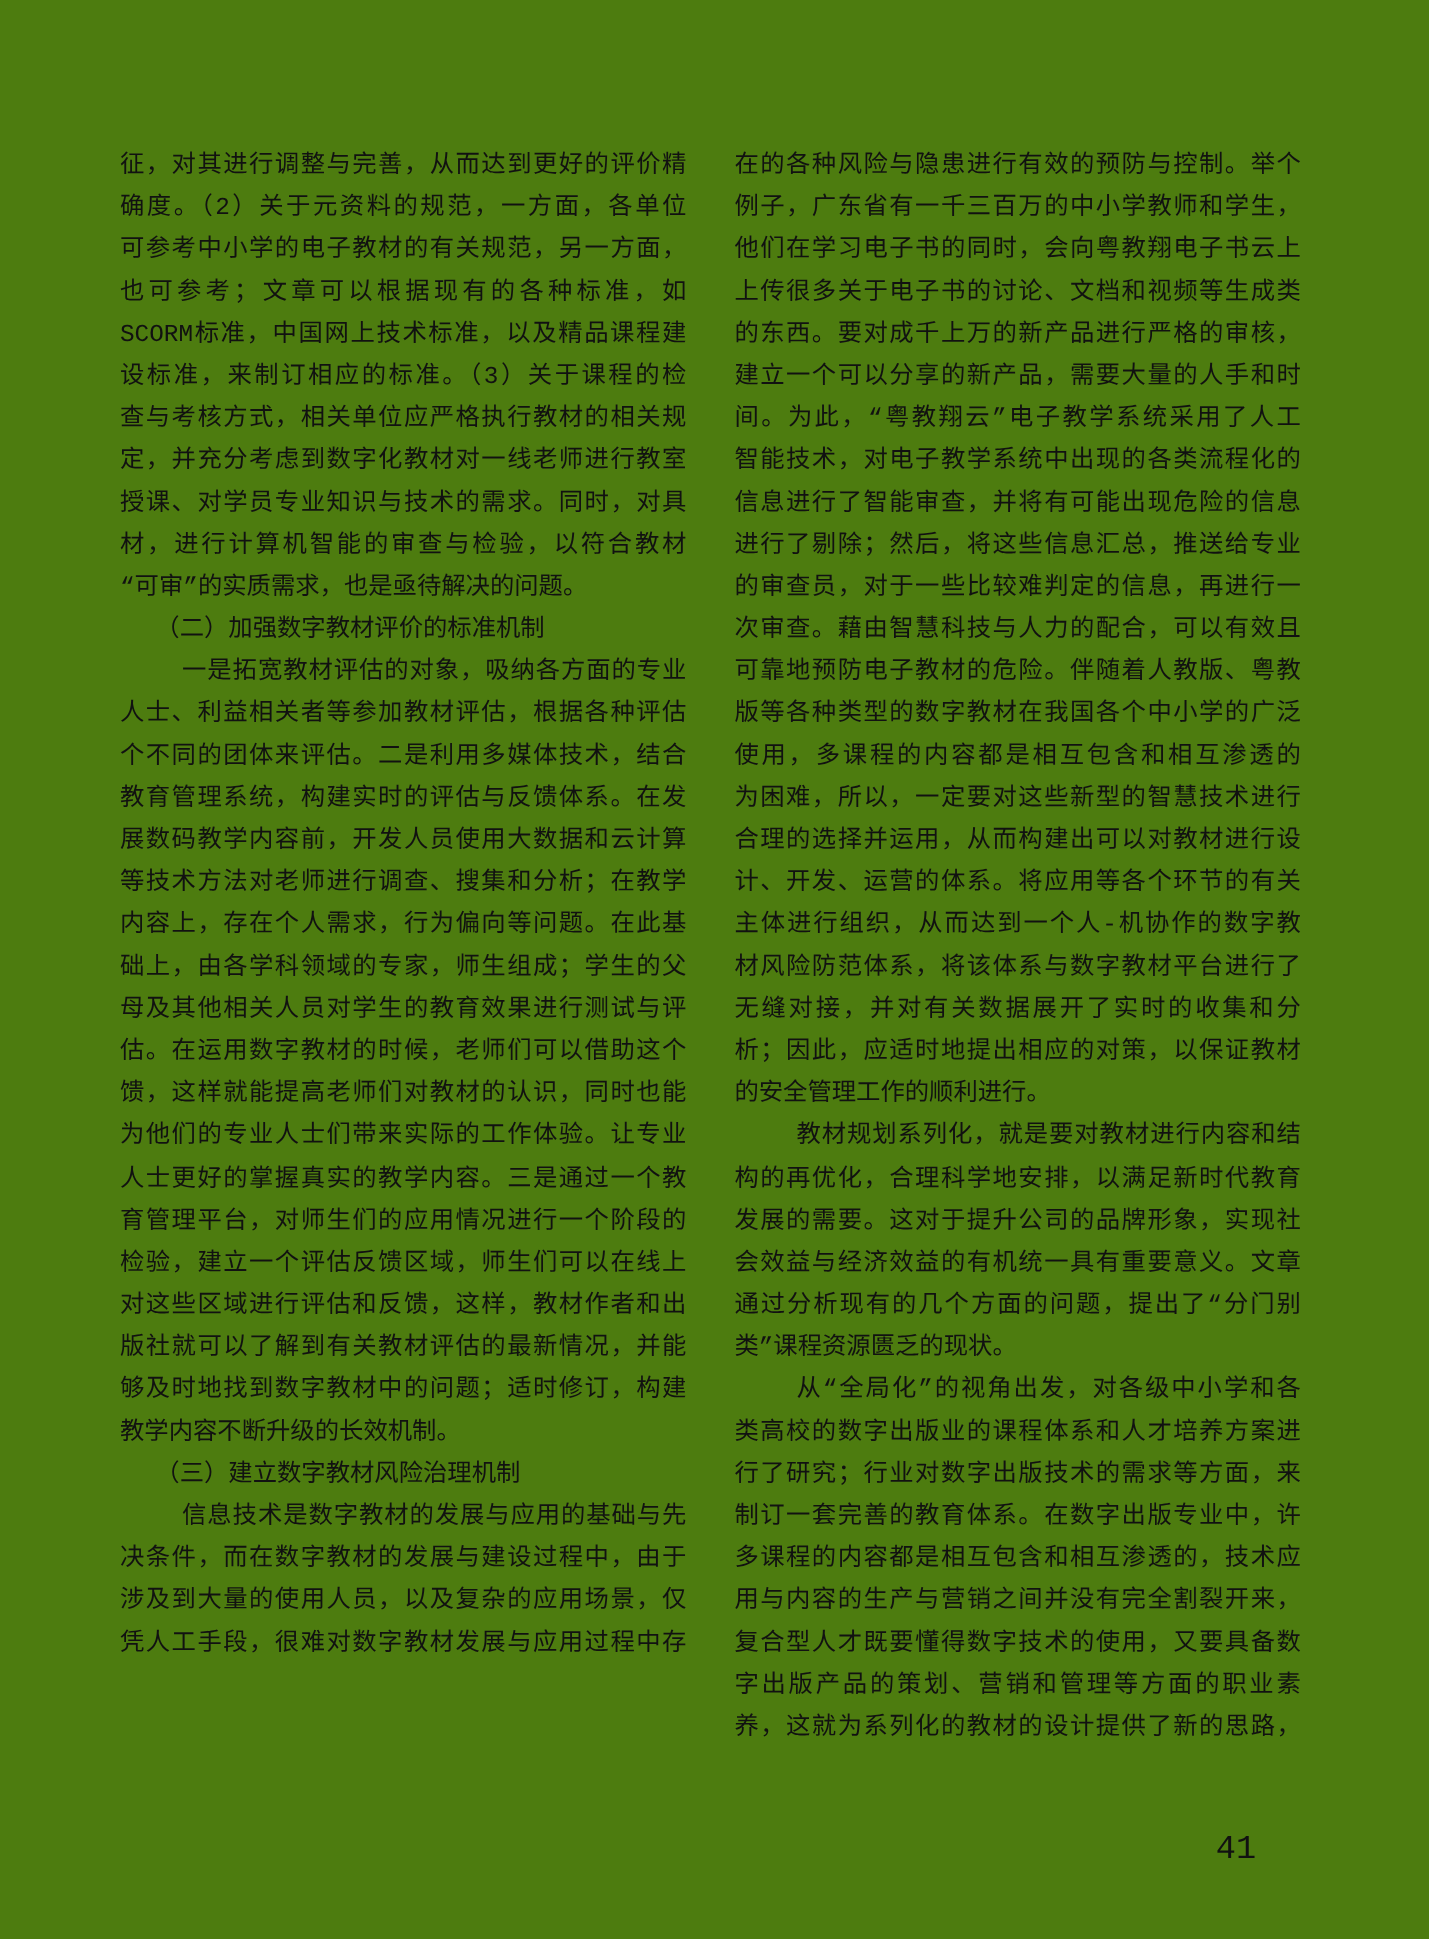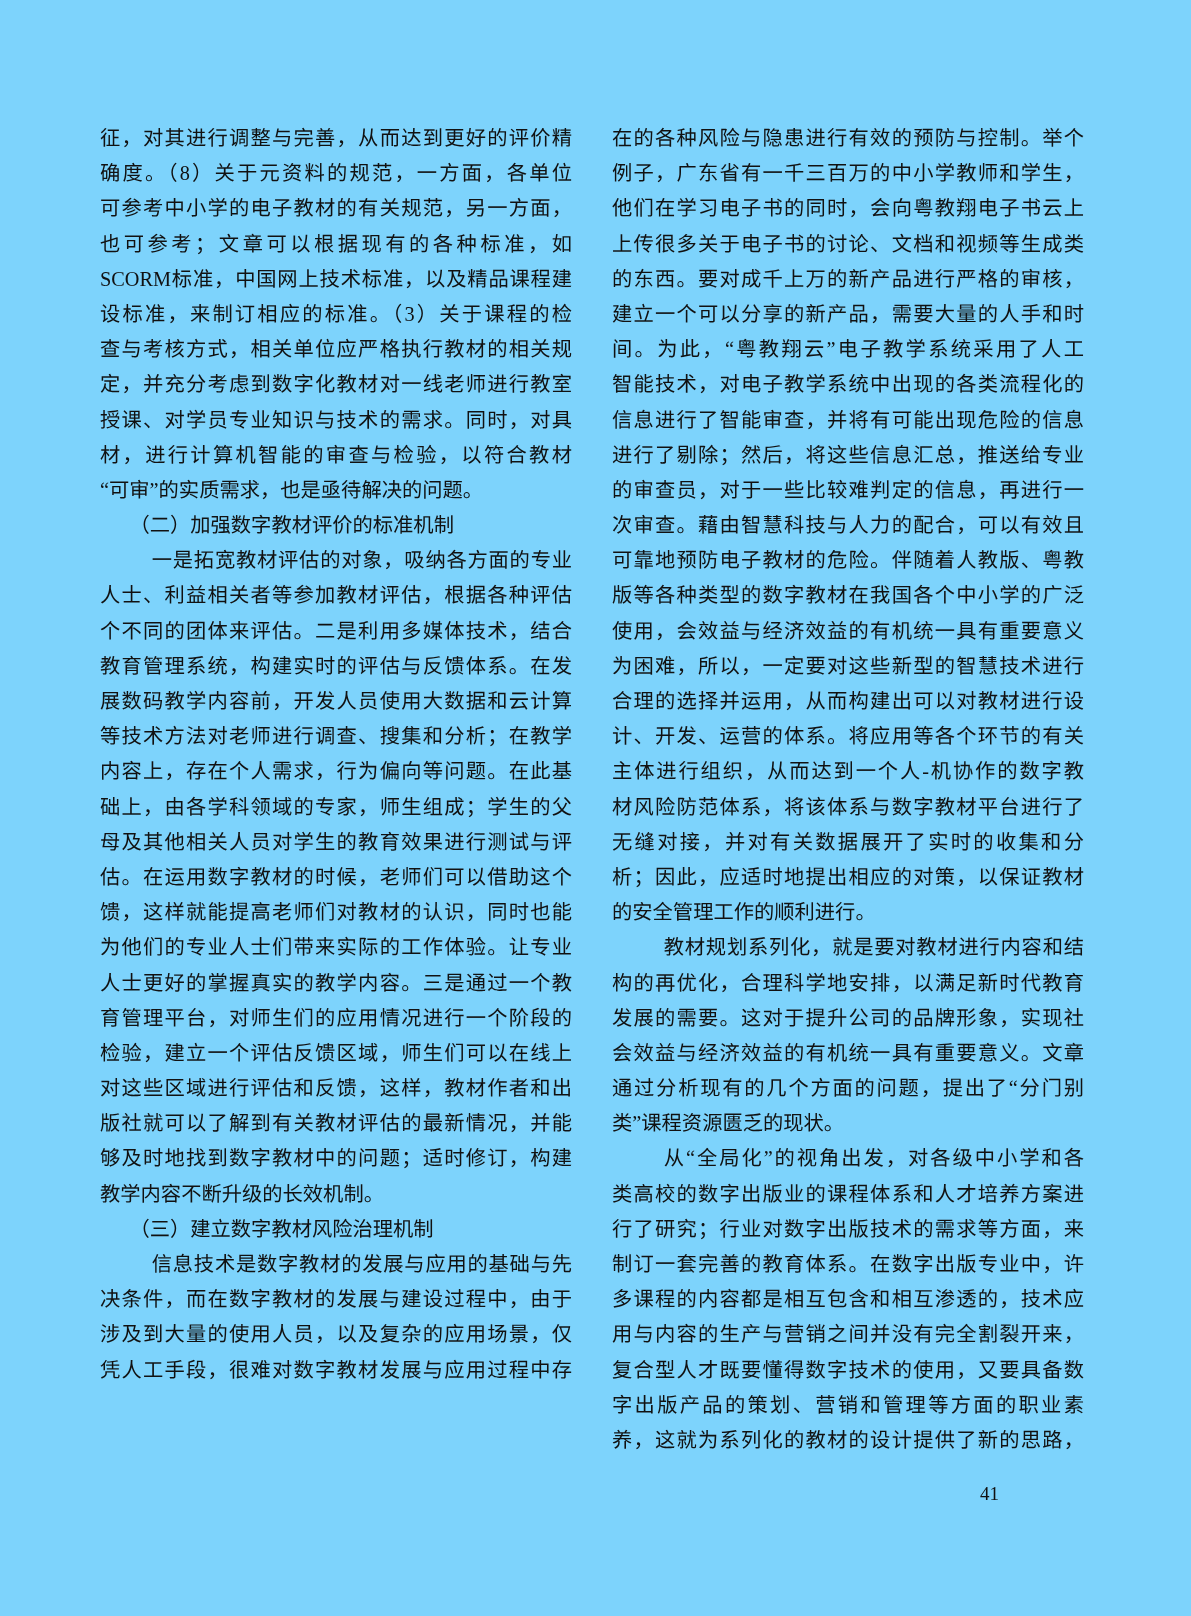--- a/index.html
+++ b/index.html
@@ -4,23 +4,23 @@
 <style>
   html, body {
     margin: 0;
     padding: 0;
     background: #e8e8e8;
   }
   .page {
     position: relative;
     width: 1191px;
     height: 1616px;
-    background: #7dd3fc;
+    background: #4d7c0f;
     overflow: hidden;
-    font-family: Liberation Serif, serif;
+    font-family: Liberation Mono, monospace;
     color: #111111;
   }
   .column {
     position: absolute;
     top: 121px;
     width: 472px;
     font-size: 20.3px;
     line-height: 35.2px;
   }
   .column.left  { left: 100px; }
@@ -33,35 +33,35 @@
   }
   .line.para-end,
   .line.heading {
     text-align: center;
     text-align-last: left;
   }
   .line.heading    { text-indent: 1.45em; }
   .line.para-start { text-indent: 2.55em; }
   .page-number {
     position: absolute;
-    top: 1480px;
+    top: 1528px;
     left: 980px;
     width: 100px;
-    text-align: left;
-    font-size: 19px;
+    text-align: center;
+    font-size: 28px;
     line-height: 28px;
   }
 </style>
 </head>
 <body>
 
 <div class="page">
   <div class="column left">
       <div class="line flow">征，对其进行调整与完善，从而达到更好的评价精</div>
-      <div class="line flow">确度。（8）关于元资料的规范，一方面，各单位</div>
+      <div class="line flow">确度。（2）关于元资料的规范，一方面，各单位</div>
       <div class="line flow">可参考中小学的电子教材的有关规范，另一方面，</div>
       <div class="line flow">也可参考；文章可以根据现有的各种标准，如</div>
       <div class="line flow">SCORM标准，中国网上技术标准，以及精品课程建</div>
       <div class="line flow">设标准，来制订相应的标准。（3）关于课程的检</div>
       <div class="line flow">查与考核方式，相关单位应严格执行教材的相关规</div>
       <div class="line flow">定，并充分考虑到数字化教材对一线老师进行教室</div>
       <div class="line flow">授课、对学员专业知识与技术的需求。同时，对具</div>
       <div class="line flow">材，进行计算机智能的审查与检验，以符合教材</div>
       <div class="line para-end">“可审”的实质需求，也是亟待解决的问题。</div>
       <div class="line heading">（二）加强数字教材评价的标准机制</div>
@@ -98,21 +98,21 @@
       <div class="line flow">的东西。要对成千上万的新产品进行严格的审核，</div>
       <div class="line flow">建立一个可以分享的新产品，需要大量的人手和时</div>
       <div class="line flow">间。为此，“粤教翔云”电子教学系统采用了人工</div>
       <div class="line flow">智能技术，对电子教学系统中出现的各类流程化的</div>
       <div class="line flow">信息进行了智能审查，并将有可能出现危险的信息</div>
       <div class="line flow">进行了剔除；然后，将这些信息汇总，推送给专业</div>
       <div class="line flow">的审查员，对于一些比较难判定的信息，再进行一</div>
       <div class="line flow">次审查。藉由智慧科技与人力的配合，可以有效且</div>
       <div class="line flow">可靠地预防电子教材的危险。伴随着人教版、粤教</div>
       <div class="line flow">版等各种类型的数字教材在我国各个中小学的广泛</div>
-      <div class="line flow">使用，会效益与经济效益的有机统一具有重要意义</div>
+      <div class="line flow">使用，多课程的内容都是相互包含和相互渗透的</div>
       <div class="line flow">为困难，所以，一定要对这些新型的智慧技术进行</div>
       <div class="line flow">合理的选择并运用，从而构建出可以对教材进行设</div>
       <div class="line flow">计、开发、运营的体系。将应用等各个环节的有关</div>
       <div class="line flow">主体进行组织，从而达到一个人-机协作的数字教</div>
       <div class="line flow">材风险防范体系，将该体系与数字教材平台进行了</div>
       <div class="line flow">无缝对接，并对有关数据展开了实时的收集和分</div>
       <div class="line flow">析；因此，应适时地提出相应的对策，以保证教材</div>
       <div class="line para-end">的安全管理工作的顺利进行。</div>
       <div class="line para-start">教材规划系列化，就是要对教材进行内容和结</div>
       <div class="line flow">构的再优化，合理科学地安排，以满足新时代教育</div>

